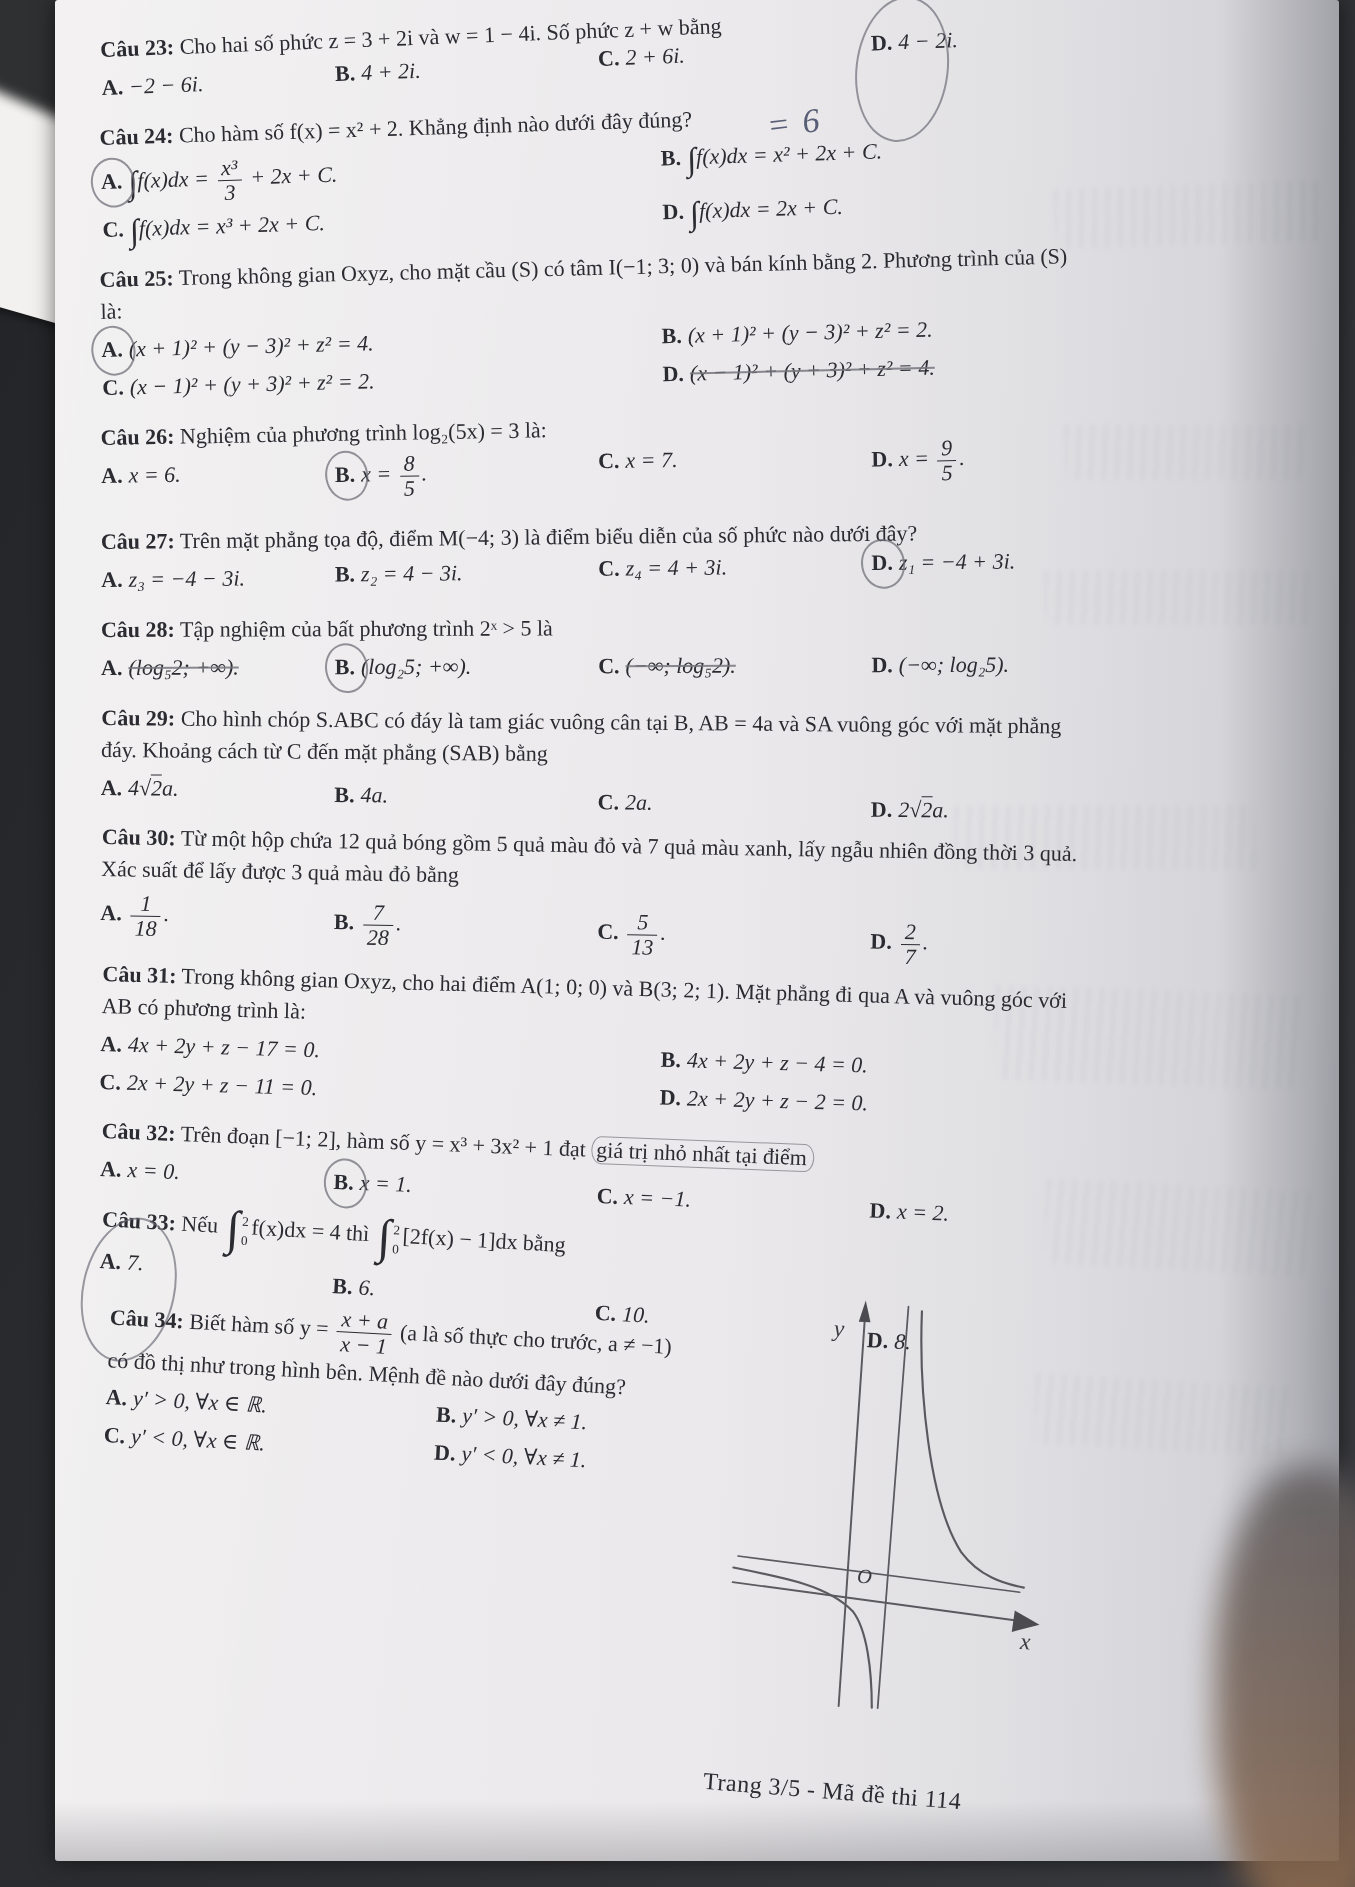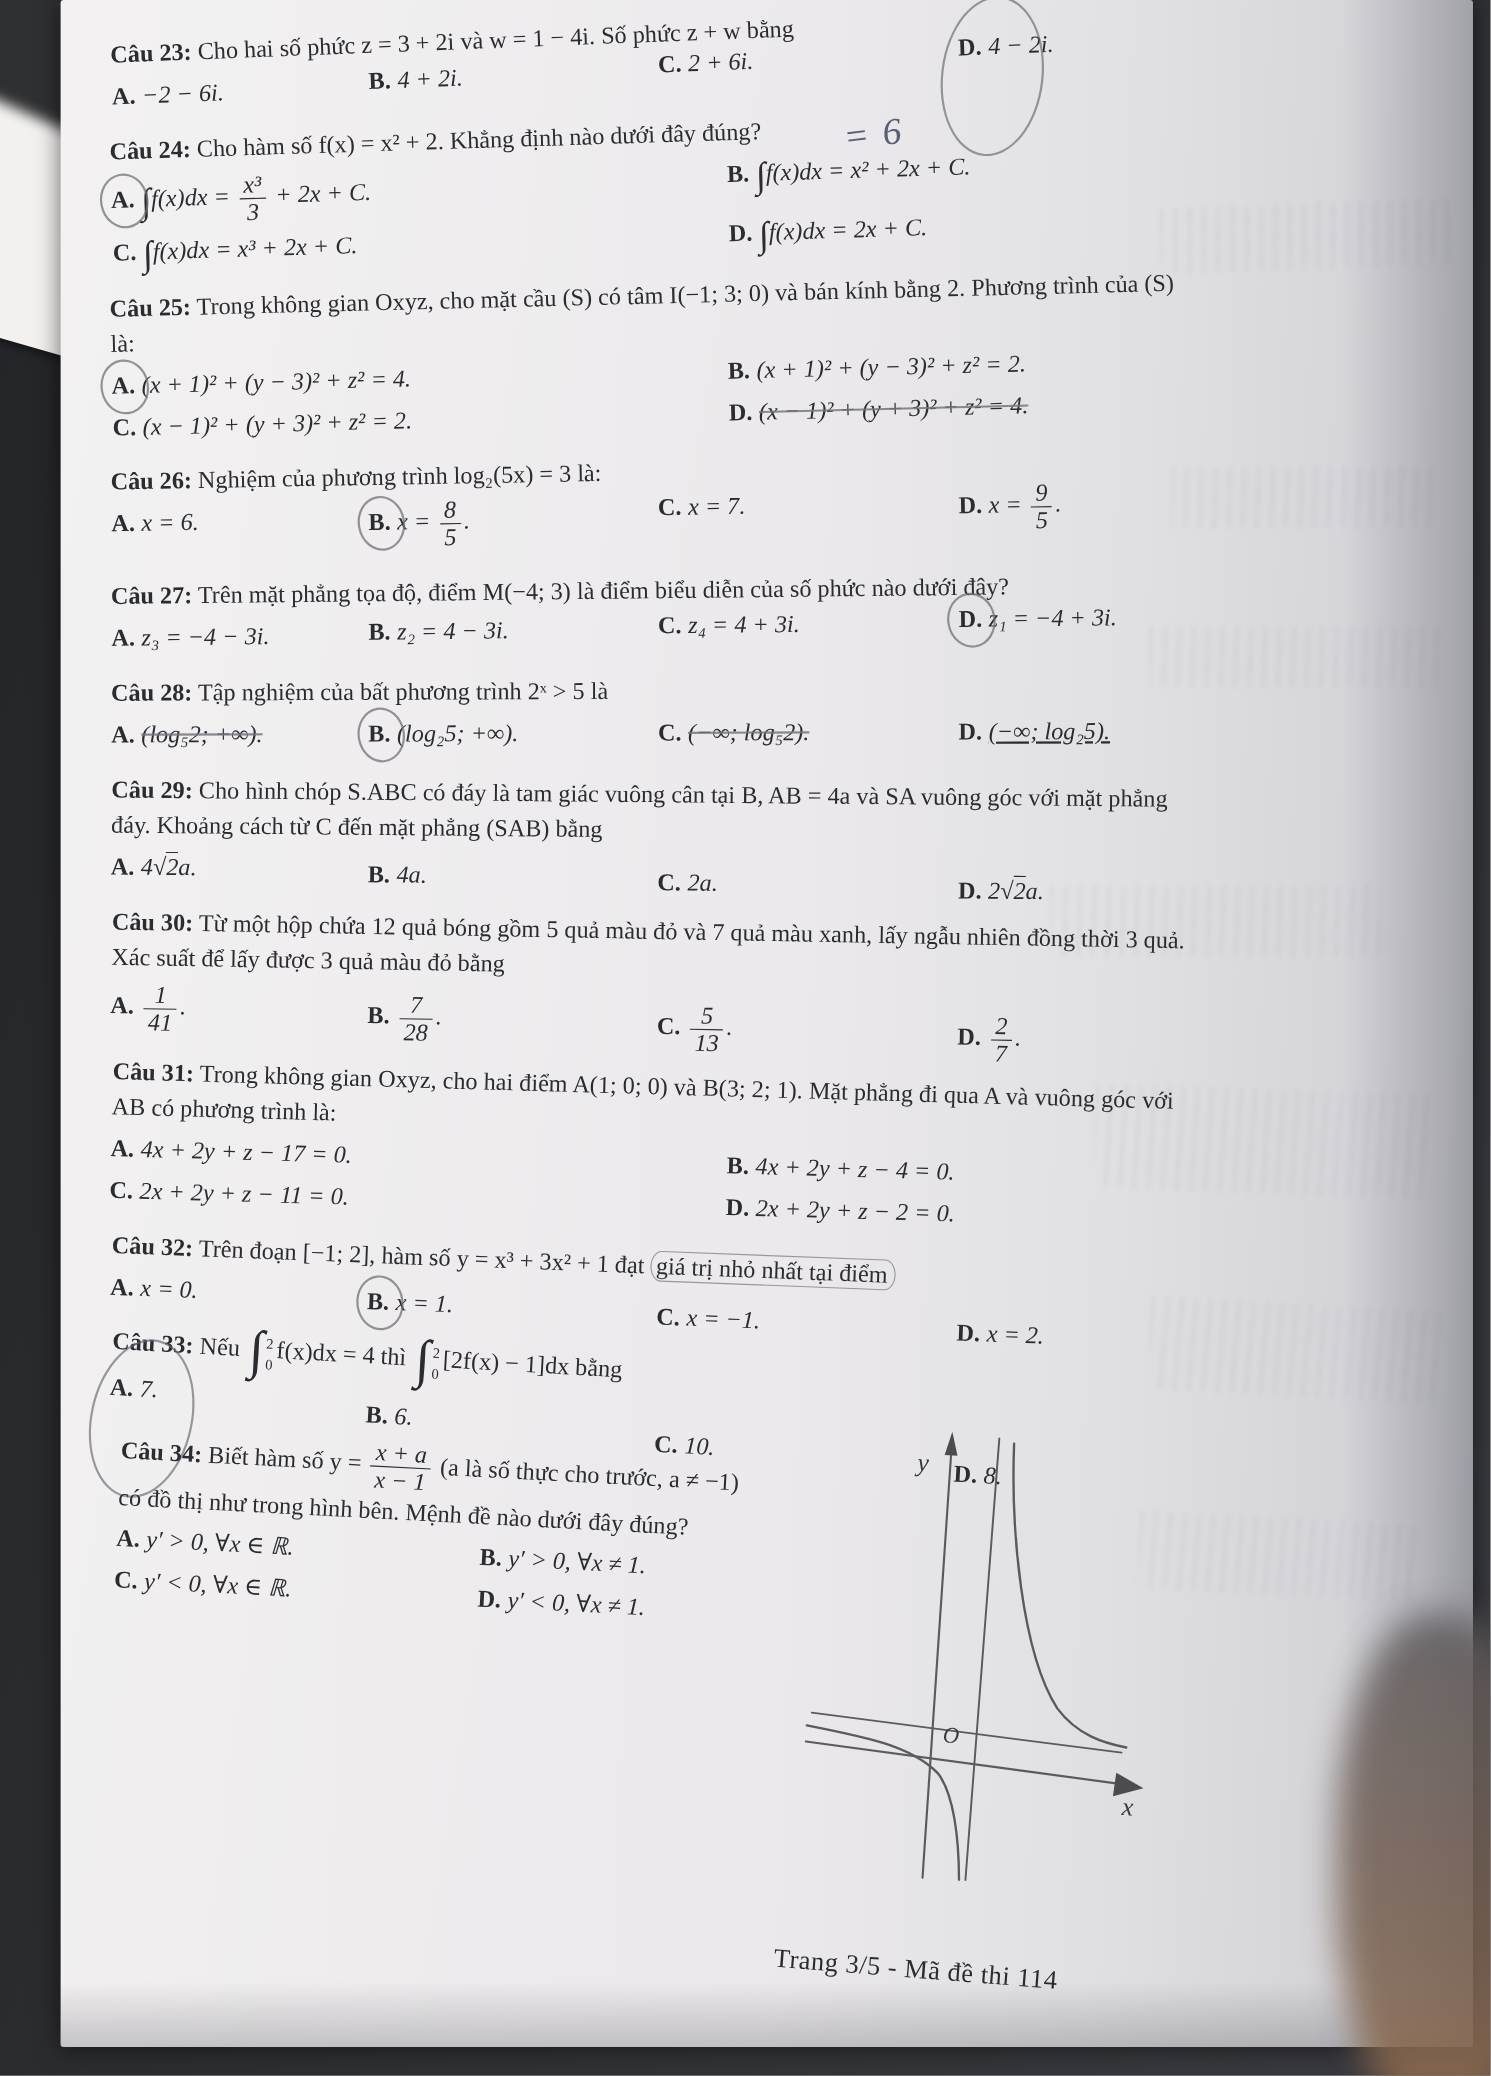--- a/index.html
+++ b/index.html
@@ -169,42 +169,42 @@
             </div>
           </div>
         </div>
         <div class="q" style="transform: rotate(-0.2deg);">
           <div class="qmain" style="flex: 0 0 auto;">
             <p class="stem"><span class="qlabel">Câu 28:</span> Tập nghiệm của bất phương trình 2ˣ &gt; 5 là</p>
             <div class="opts cols4">
               <div class="opt struck" style="transform: translateY(0px);"><span class="okey">A.</span><span class="otext">(log₅2; +∞).</span></div>
               <div class="opt" style="transform: translateY(0px);"><span class="okey circled">B.</span><span class="otext">(log₂5; +∞).</span></div>
               <div class="opt struck" style="transform: translateY(0px);"><span class="okey">C.</span><span class="otext">(−∞; log₅2).</span></div>
-              <div class="opt" style="transform: translateY(0px); text-decoration: underline;"><span class="okey">D.</span><span class="otext">(−∞; log₂5).</span></div>
+              <div class="opt" style="transform: translateY(0px);"><span class="okey">D.</span><span class="otext">(−∞; log₂5).</span></div>
             </div>
           </div>
         </div>
         <div class="q" style="transform: rotate(0.5deg);">
           <div class="qmain" style="flex: 0 0 auto;">
             <p class="stem"><span class="qlabel">Câu 29:</span> Cho hình chóp S.ABC có đáy là tam giác vuông cân tại B, AB = 4a và SA vuông góc với mặt phẳng đáy. Khoảng cách từ C đến mặt phẳng (SAB) bằng</p>
             <div class="opts cols4">
               <div class="opt" style="transform: translateY(0px);"><span class="okey">A.</span><span class="otext">4<span class="sqrt">√<span class="rad">2</span></span>a.</span></div>
               <div class="opt" style="transform: translateY(5px);"><span class="okey">B.</span><span class="otext">4a.</span></div>
               <div class="opt" style="transform: translateY(10px);"><span class="okey">C.</span><span class="otext">2a.</span></div>
               <div class="opt" style="transform: translateY(15px);"><span class="okey">D.</span><span class="otext">2<span class="sqrt">√<span class="rad">2</span></span>a.</span></div>
             </div>
           </div>
         </div>
         <div class="q" style="transform: rotate(1deg);">
           <div class="qmain" style="flex: 0 0 auto;">
             <p class="stem"><span class="qlabel">Câu 30:</span> Từ một hộp chứa 12 quả bóng gồm 5 quả màu đỏ và 7 quả màu xanh, lấy ngẫu nhiên đồng thời 3 quả. Xác suất để lấy được 3 quả màu đỏ bằng</p>
             <div class="opts cols4">
               <div class="opt" style="transform: translateY(0px);"><span class="okey">A.</span><span class="otext"><span class="frac">
                     <span class="num">1</span>
-                    <span class="den">41</span>
+                    <span class="den">18</span>
                   </span>.</span></div>
               <div class="opt" style="transform: translateY(5px);"><span class="okey">B.</span><span class="otext"><span class="frac">
                     <span class="num">7</span>
                     <span class="den">28</span>
                   </span>.</span></div>
               <div class="opt" style="transform: translateY(10px);"><span class="okey">C.</span><span class="otext"><span class="frac">
                     <span class="num">5</span>
                     <span class="den">13</span>
                   </span>.</span></div>
               <div class="opt" style="transform: translateY(15px);"><span class="okey">D.</span><span class="otext"><span class="frac">

